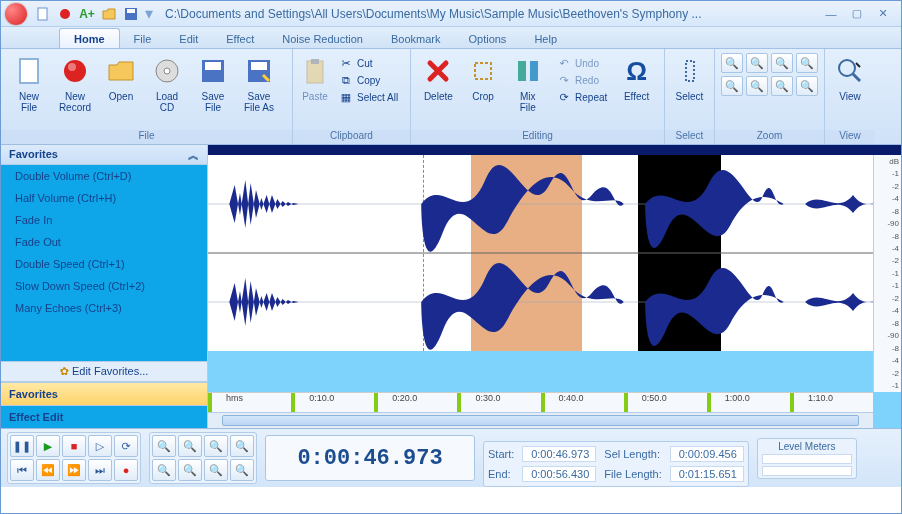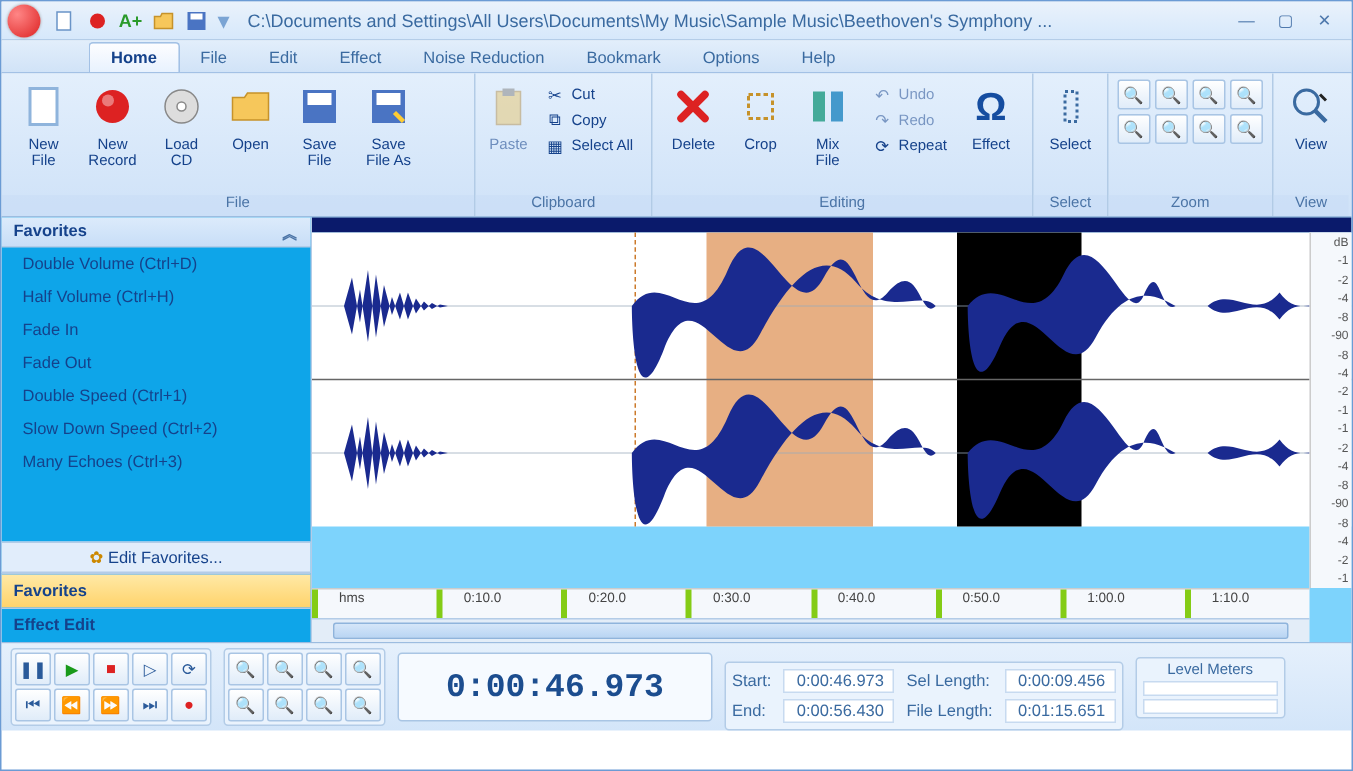--- a/index.html
+++ b/index.html
@@ -105,21 +105,21 @@
   <div class="tab">File</div>
   <div class="tab">Edit</div>
   <div class="tab">Effect</div>
   <div class="tab">Noise Reduction</div>
   <div class="tab">Bookmark</div>
   <div class="tab">Options</div>
   <div class="tab">Help</div>
 </div>
 
 <div class="ribbon">
-  <div class="rgroup" style="width:316px">
+  <div class="rgroup" style="width:292px">
     <div class="rgroup-body">
       <div class="bigbtn">
           <div class="ic">
             <svg class="icon" viewBox="0 0 32 32">
               <rect x="7" y="4" width="18" height="24" fill="#fff" stroke="#8fb4dc" stroke-width="2"></rect>
             </svg>
           </div>
           <span style="white-space:pre">New
 File</span>
         </div>
@@ -129,34 +129,34 @@
               <circle cx="16" cy="16" r="11" fill="#d22"></circle>
               <circle cx="13" cy="12" r="4" fill="#fff" opacity=".4"></circle>
             </svg>
           </div>
           <span style="white-space:pre">New
 Record</span>
         </div>
       <div class="bigbtn">
           <div class="ic">
             <svg class="icon" viewBox="0 0 32 32">
+              <path d="M4 10h8l2-3h14v18H4z" fill="#f6c75b" stroke="#c6922a"></path>
+            </svg>
+          </div>
+          <span>Open</span>
+        </div>
+      <div class="bigbtn">
+          <div class="ic">
+            <svg class="icon" viewBox="0 0 32 32">
               <circle cx="16" cy="16" r="11" fill="#ddd" stroke="#888"></circle>
               <circle cx="16" cy="16" r="3" fill="#fff" stroke="#888"></circle>
             </svg>
           </div>
           <span style="white-space:pre">Load
 CD</span>
-        </div>
-      <div class="bigbtn">
-          <div class="ic">
-            <svg class="icon" viewBox="0 0 32 32">
-              <path d="M4 10h8l2-3h14v18H4z" fill="#f6c75b" stroke="#c6922a"></path>
-            </svg>
-          </div>
-          <span>Open</span>
         </div>
       <div class="bigbtn">
           <div class="ic">
             <svg class="icon" viewBox="0 0 32 32">
               <rect x="5" y="5" width="22" height="22" fill="#4a74c3"></rect>
               <rect x="8" y="7" width="16" height="8" fill="#fff"></rect>
             </svg>
           </div>
           <span style="white-space:pre">Save
 File</span>

